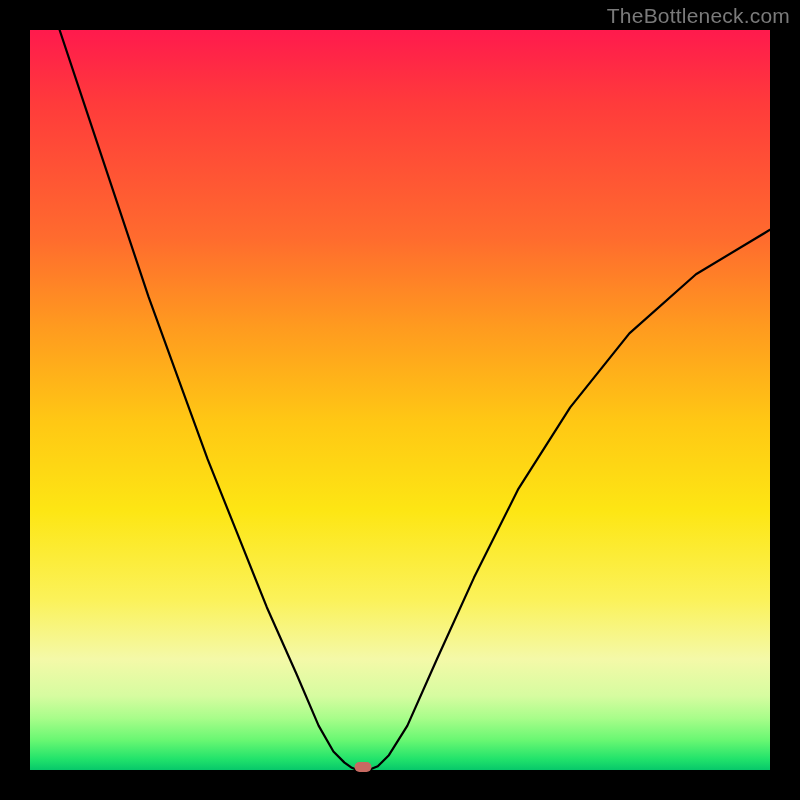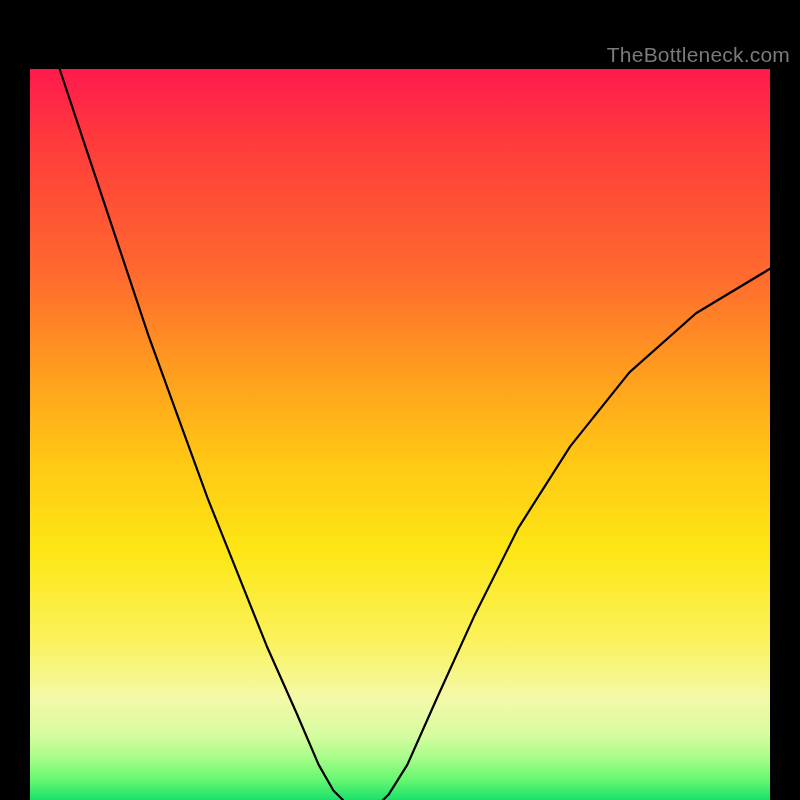--- a/index.html
+++ b/index.html
@@ -9,21 +9,20 @@
     height: 800px;
     overflow: hidden;
     background: #000;
     font-family: Arial, Helvetica, sans-serif;
   }
   .stage {
     position: relative;
     width: 800px;
     height: 588px;
     background: #000;
-    margin-top: 39px;
   }
   .plot-area {
     position: absolute;
     left: 30px;
     top: 30px;
     width: 740px;
     height: 740px;
     
     background: linear-gradient(
       to bottom,

